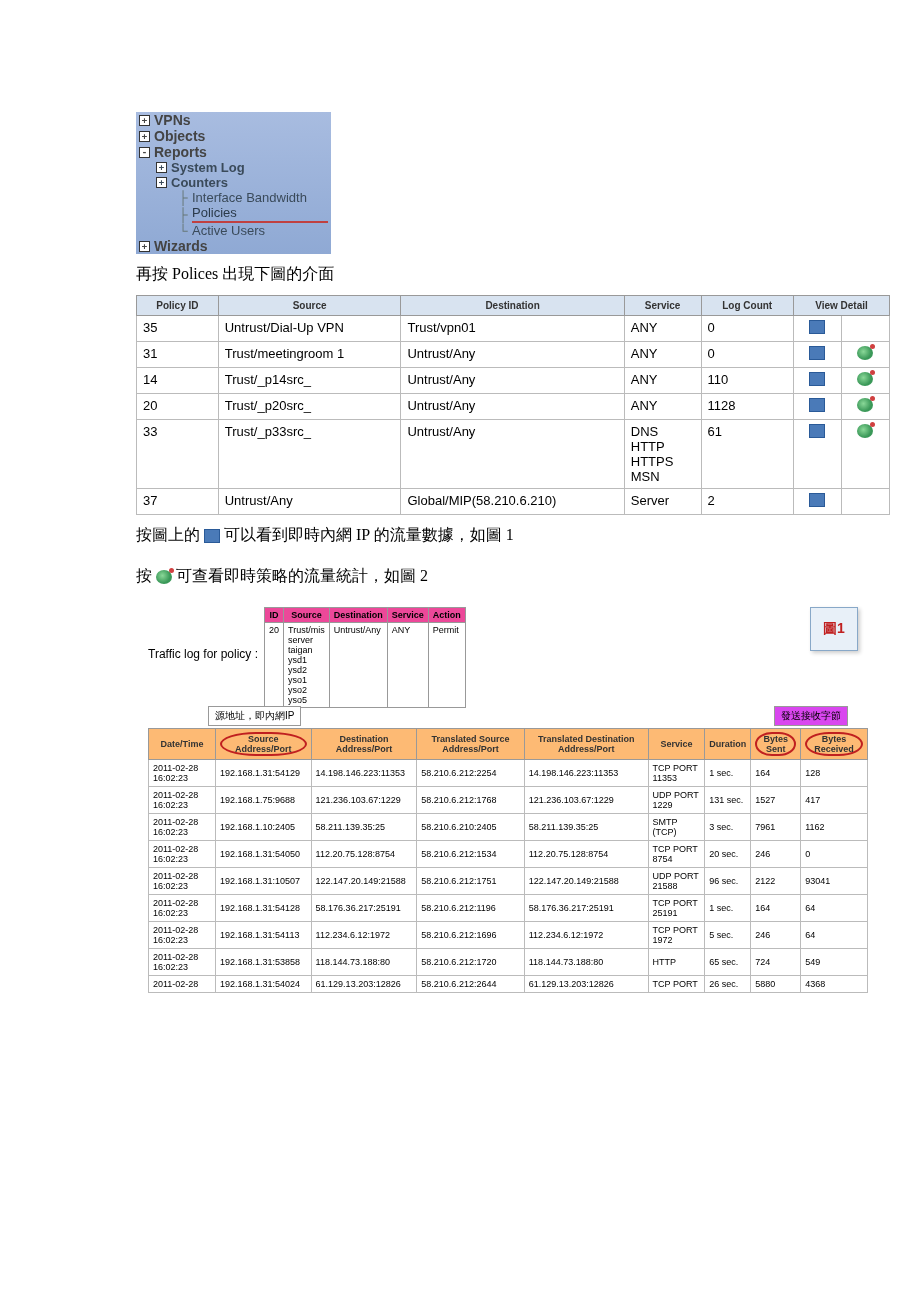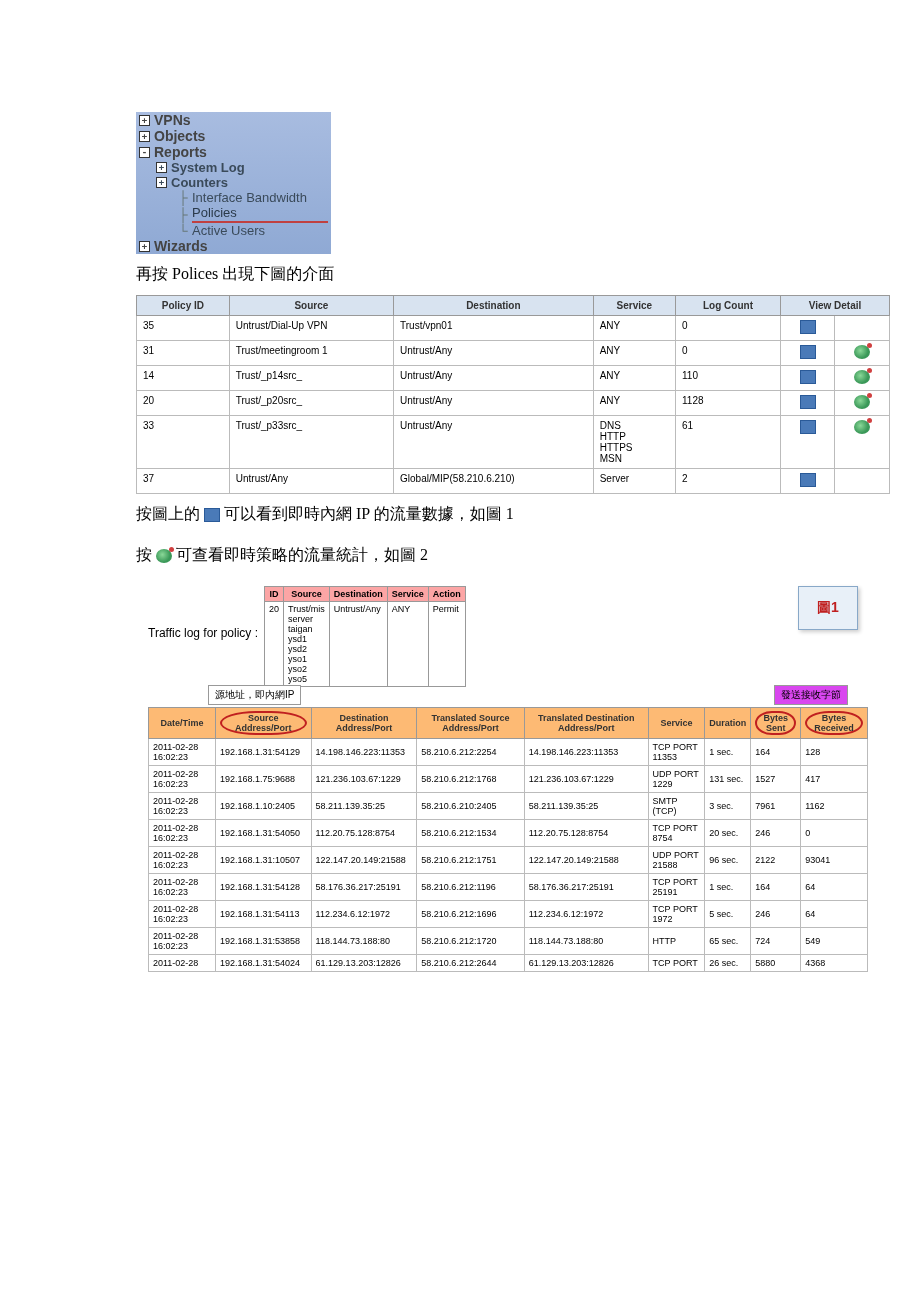--- a/index.html
+++ b/index.html
@@ -16,35 +16,35 @@
     .expand-box { width: 11px; height: 11px; background: #fff; border: 1px solid #333; display: inline-flex; align-items: center; justify-content: center; font-size: 9px; margin-right: 4px; line-height: 1; font-family: monospace; }
     .nav-item .label { flex: 1; }
     .tree-line { display: inline-block; width: 14px; text-align: center; color: #677; margin-right: 2px; }
     
     
     .text-line { margin: 10px 0 10px 136px; font-size: 16px; font-family: SimSun, serif; display: flex; align-items: center; gap: 4px; }
     
     
     .policy-table { margin-left: 136px; border-collapse: collapse; width: 754px; }
     .policy-table th { background: #d8e3f0; border: 1px solid #999; padding: 4px 8px; font-size: 10px; font-weight: bold; color: #333; text-align: center; }
-    .policy-table td { border: 1px solid #bbb; padding: 4px 6px; font-size: 10px; background: #fff; vertical-align: top; }
+    .policy-table td { border: 1px solid #bbb; padding: 4px 6px; font-size: 13px; background: #fff; vertical-align: top; }
     .policy-table .icon-cell { text-align: center; }
     .detail-icon { display: inline-block; width: 16px; height: 14px; background: #4a7ab8; border: 1px solid #2a5a98; }
     .stat-icon { display: inline-block; width: 16px; height: 14px; background: radial-gradient(circle at 40% 40%, #8ad898 0%, #3a9858 60%); border-radius: 50%; position: relative; }
     .stat-icon::after { content: ''; position: absolute; right: -2px; top: -2px; width: 5px; height: 5px; background: #d04040; border-radius: 50%; }
     
     
     .traffic-section { margin-left: 148px; margin-top: 20px; width: 720px; }
     .traffic-header { display: flex; align-items: flex-start; }
     .traffic-label { font-size: 12px; padding-top: 40px; padding-right: 6px; }
     .mini-table { border-collapse: collapse; }
-    .mini-table th { background: #fca5a5; border: 1px solid #999; padding: 2px 4px; font-size: 9px; font-weight: bold; }
+    .mini-table th { background: #ec4899; border: 1px solid #999; padding: 2px 4px; font-size: 9px; font-weight: bold; }
     .mini-table td { border: 1px solid #999; padding: 2px 4px; font-size: 9px; vertical-align: top; }
     
-    .callout-box { width: 60px; height: 44px; background: #e8f0f8; border: 1px solid #88a8c8; display: flex; align-items: center; justify-content: center; font-size: 14px; font-weight: bold; color: #c02020; box-shadow: 2px 2px 4px rgba(0,0,0,0.2); }
+    .callout-box { width: 48px; height: 44px; background: #e8f0f8; border: 1px solid #88a8c8; display: flex; align-items: center; justify-content: center; font-size: 14px; font-weight: bold; color: #c02020; box-shadow: 2px 2px 4px rgba(0,0,0,0.2); }
     .callout1 { margin-left: auto; margin-right: 10px; }
     
     .annot-row { display: flex; align-items: center; margin-top: -2px; }
     .annot-label { background: #fff; border: 1px solid #999; padding: 2px 6px; font-size: 10px; margin-left: 60px; }
     .annot-label2 { background: #d946ef; border: 1px solid #999; padding: 2px 6px; font-size: 10px; margin-left: auto; margin-right: 20px; }
     
     
     .log-table { margin-left: 148px; border-collapse: collapse; width: 720px; margin-top: 2px; }
     .log-table th { background: #fdba74; border: 1px solid #999; padding: 3px 4px; font-size: 9px; font-weight: bold; color: #333; text-align: center; }
     .log-table td { border: 1px solid #bbb; padding: 3px 4px; font-size: 9px; background: #fff; }

